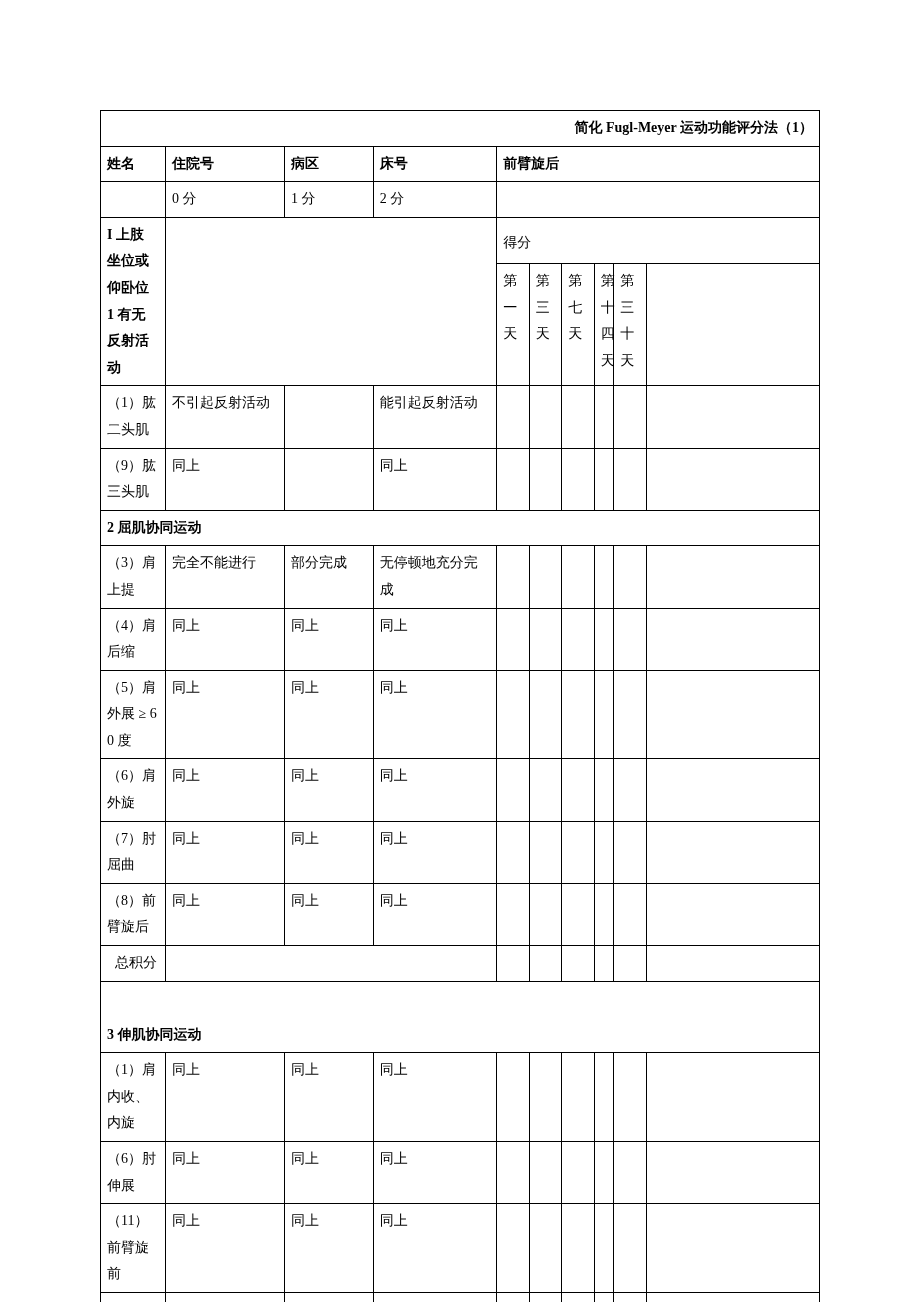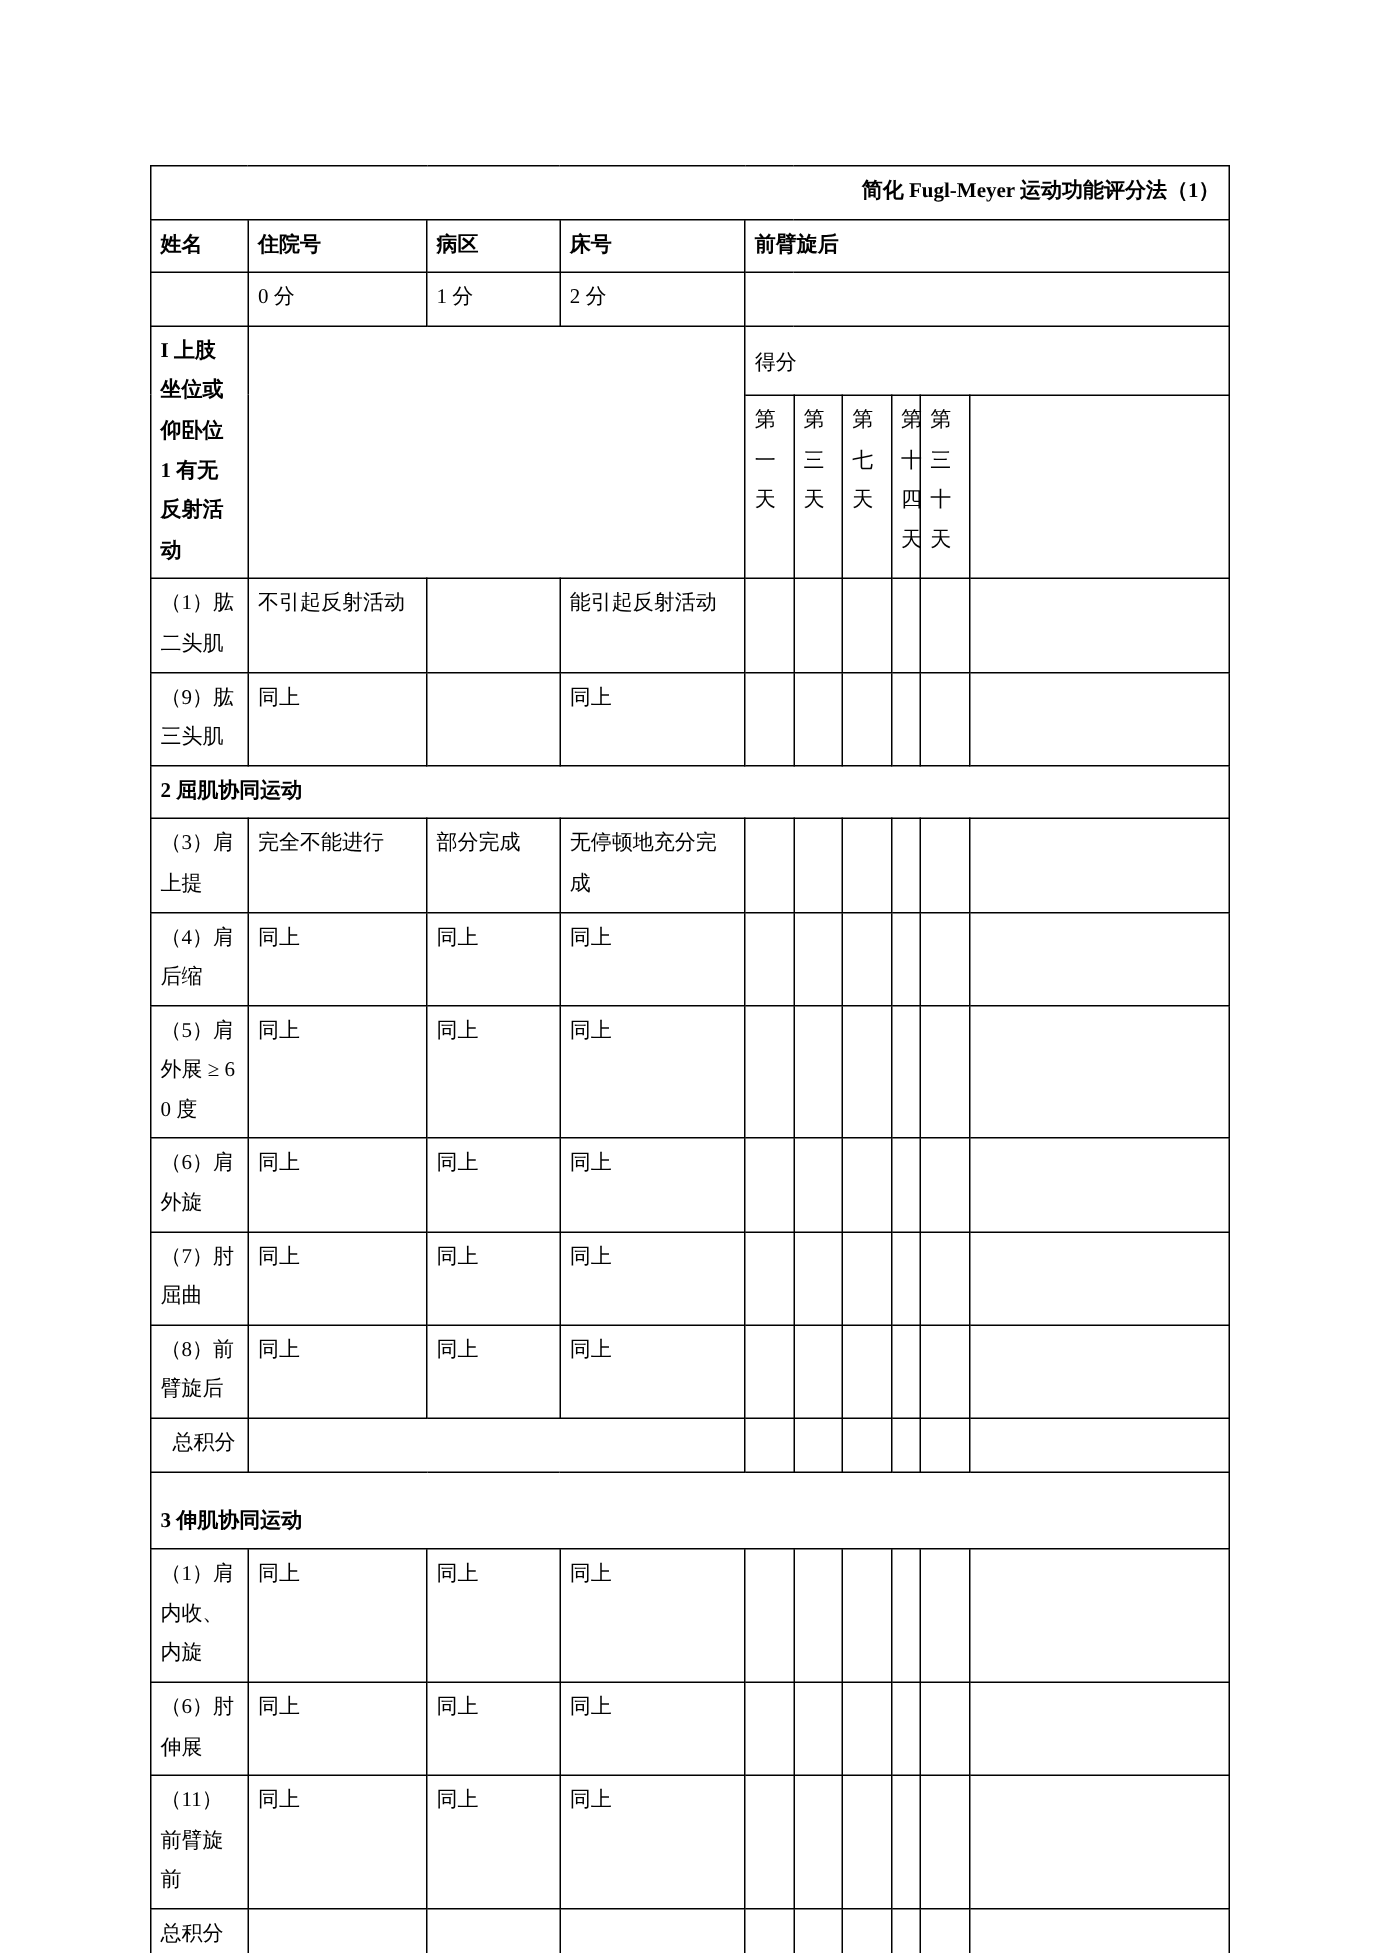--- a/index.html
+++ b/index.html
@@ -200,21 +200,21 @@
   <td colspan="3"></td>
   <td></td>
           <td></td>
           <td></td>
           <td></td>
           <td></td>
           <td></td>
 </tr>
 
 <tr>
-  <td colspan="10" style="padding-top:20px;" class="bold">3 伸肌协同运动</td>
+  <td colspan="10" style="padding-top:40px;" class="bold">3 伸肌协同运动</td>
 </tr>
 
 <tr>
   <td>（1）肩内收、内旋</td>
   <td>同上</td>
   <td>同上</td>
   <td>同上</td>
   <td></td>
           <td></td>
           <td></td>

